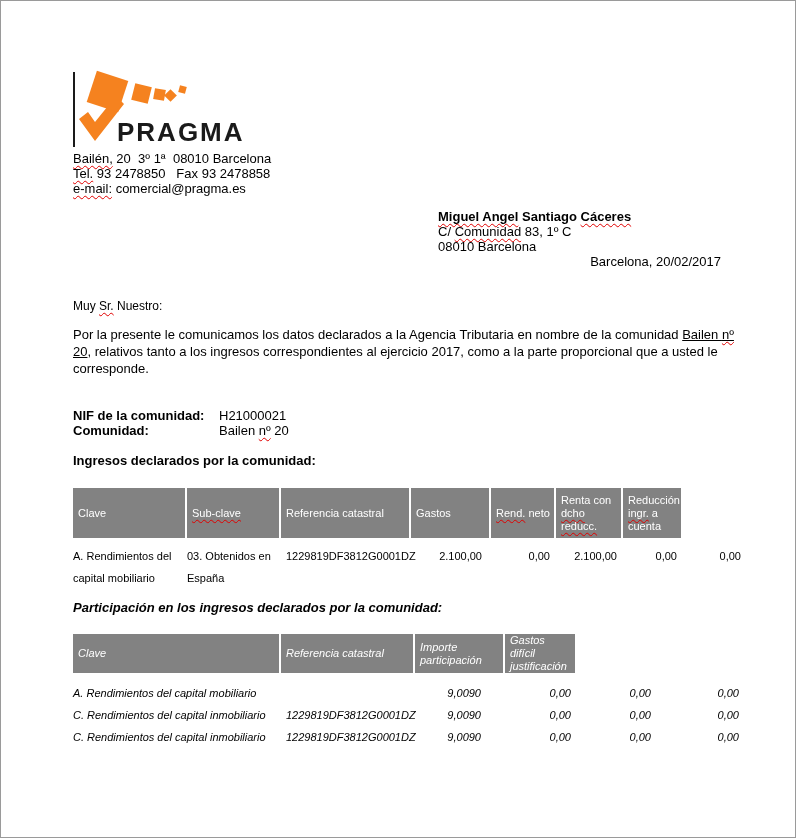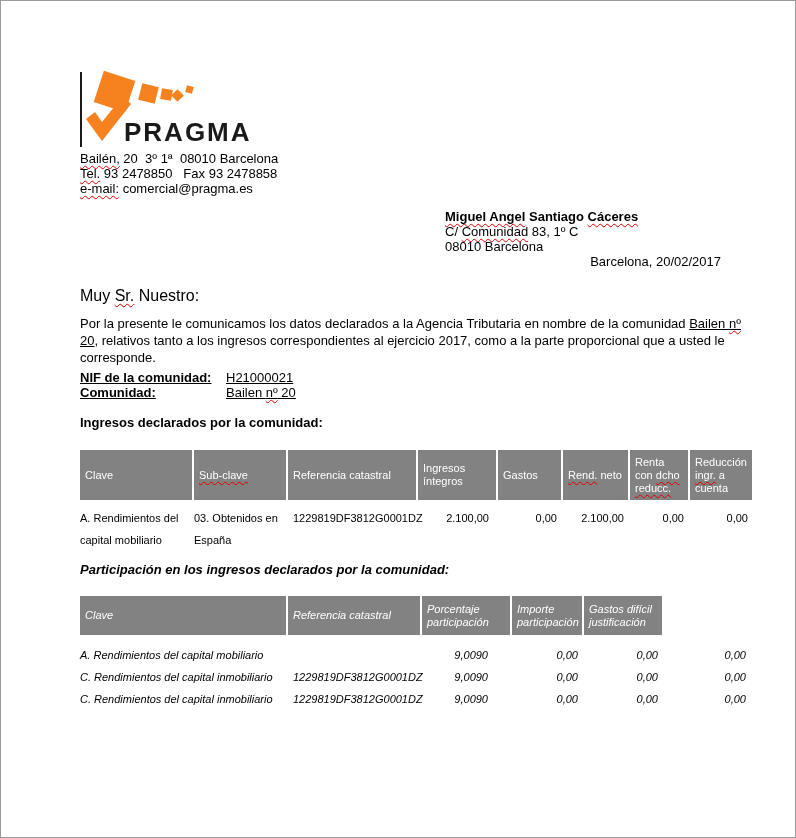--- a/index.html
+++ b/index.html
@@ -5,21 +5,20 @@
   html,body{margin:0;padding:0;background:#fff;}
   .page{
     position:relative;
     width:796px;height:838px;
     box-sizing:border-box;
     border:1px solid #9a9a9a;
     background:#fff;
     font-family:"Liberation Sans","DejaVu Sans",sans-serif;
     color:#000;
     overflow:hidden;
-    padding-left:7px;
   }
   .content{padding:0 54px 0 72px;}
 
   
   .sq{
     text-decoration-line:underline;
     text-decoration-style:wavy;
     text-decoration-color:#e00000;
     text-decoration-thickness:1px;
     text-underline-offset:2px;
@@ -35,25 +34,25 @@
   }
   .addr{font-size:13px;line-height:15px;margin-top:2px;}
 
   
   .recipient{margin-left:365px;margin-top:13px;font-size:13px;line-height:15px;}
   .recipient .name{font-weight:bold;}
 
   
   .date-line{font-size:13px;line-height:15px;text-align:right;padding-right:20px;}
 
-  .salutation{margin-top:19px;font-size:16px;line-height:15px;}
+  .salutation{margin-top:30px;font-size:12px;line-height:15px;}
   .body-par{margin:12px 0 0 0;font-size:13px;line-height:17px;width:676px;}
 
   .kv{display:flex;font-size:13px;line-height:15px;}
-  .kv-block{margin-top:4px;text-decoration:underline;}
+  .kv-block{margin-top:31px;}
   .kv .k{font-weight:bold;width:146px;flex:0 0 146px;}
 
   .section-title{margin-top:15px;font-size:13px;font-weight:bold;line-height:15px;}
   .section-title.t2{margin-top:11px;}
 
   
   .grid{display:grid;column-gap:2px;}
   .t1{grid-template-columns:112px 92px 128px 78px 63px 65px 58px 62px;}
   .t2{grid-template-columns:206px 132px 88px 70px 78px 86px;font-style:italic;}
   .thead{margin-top:20px;}
@@ -132,23 +131,20 @@
       <div class="th">
           <div>Clave</div>
         </div>
       <div class="th">
           <div><span class="sq">Sub-clave</span></div>
         </div>
       <div class="th">
           <div>Referencia catastral</div>
         </div>
       <div class="th">
-          <div>Ingresos íntegros</div>
-        </div>
-      <div class="th">
           <div>Gastos</div>
         </div>
       <div class="th">
           <div><span class="sq">Rend.</span><span> neto</span></div>
         </div>
       <div class="th">
           <div><span>Renta con </span><span class="sq">dcho</span> <span class="sq">reducc.</span></div>
         </div>
       <div class="th">
           <div><span>Reducción </span><span class="sq">ingr.</span><span> a cuenta</span></div>
@@ -169,23 +165,20 @@
     <div class="section-title t2">Participación en los ingresos declarados por la comunidad:</div>
 
     <div class="grid t2 t2head">
       <div class="th">
           <div>Clave</div>
         </div>
       <div class="th">
           <div>Referencia catastral</div>
         </div>
       <div class="th">
-          <div>Porcentaje participación</div>
-        </div>
-      <div class="th">
           <div>Importe participación</div>
         </div>
       <div class="th">
           <div>Gastos difícil justificación</div>
         </div>
     </div>
 
     <div class="tbody2">
       <div class="grid t2 trow2">
         <div class="td">A. Rendimientos del capital mobiliario</div>

